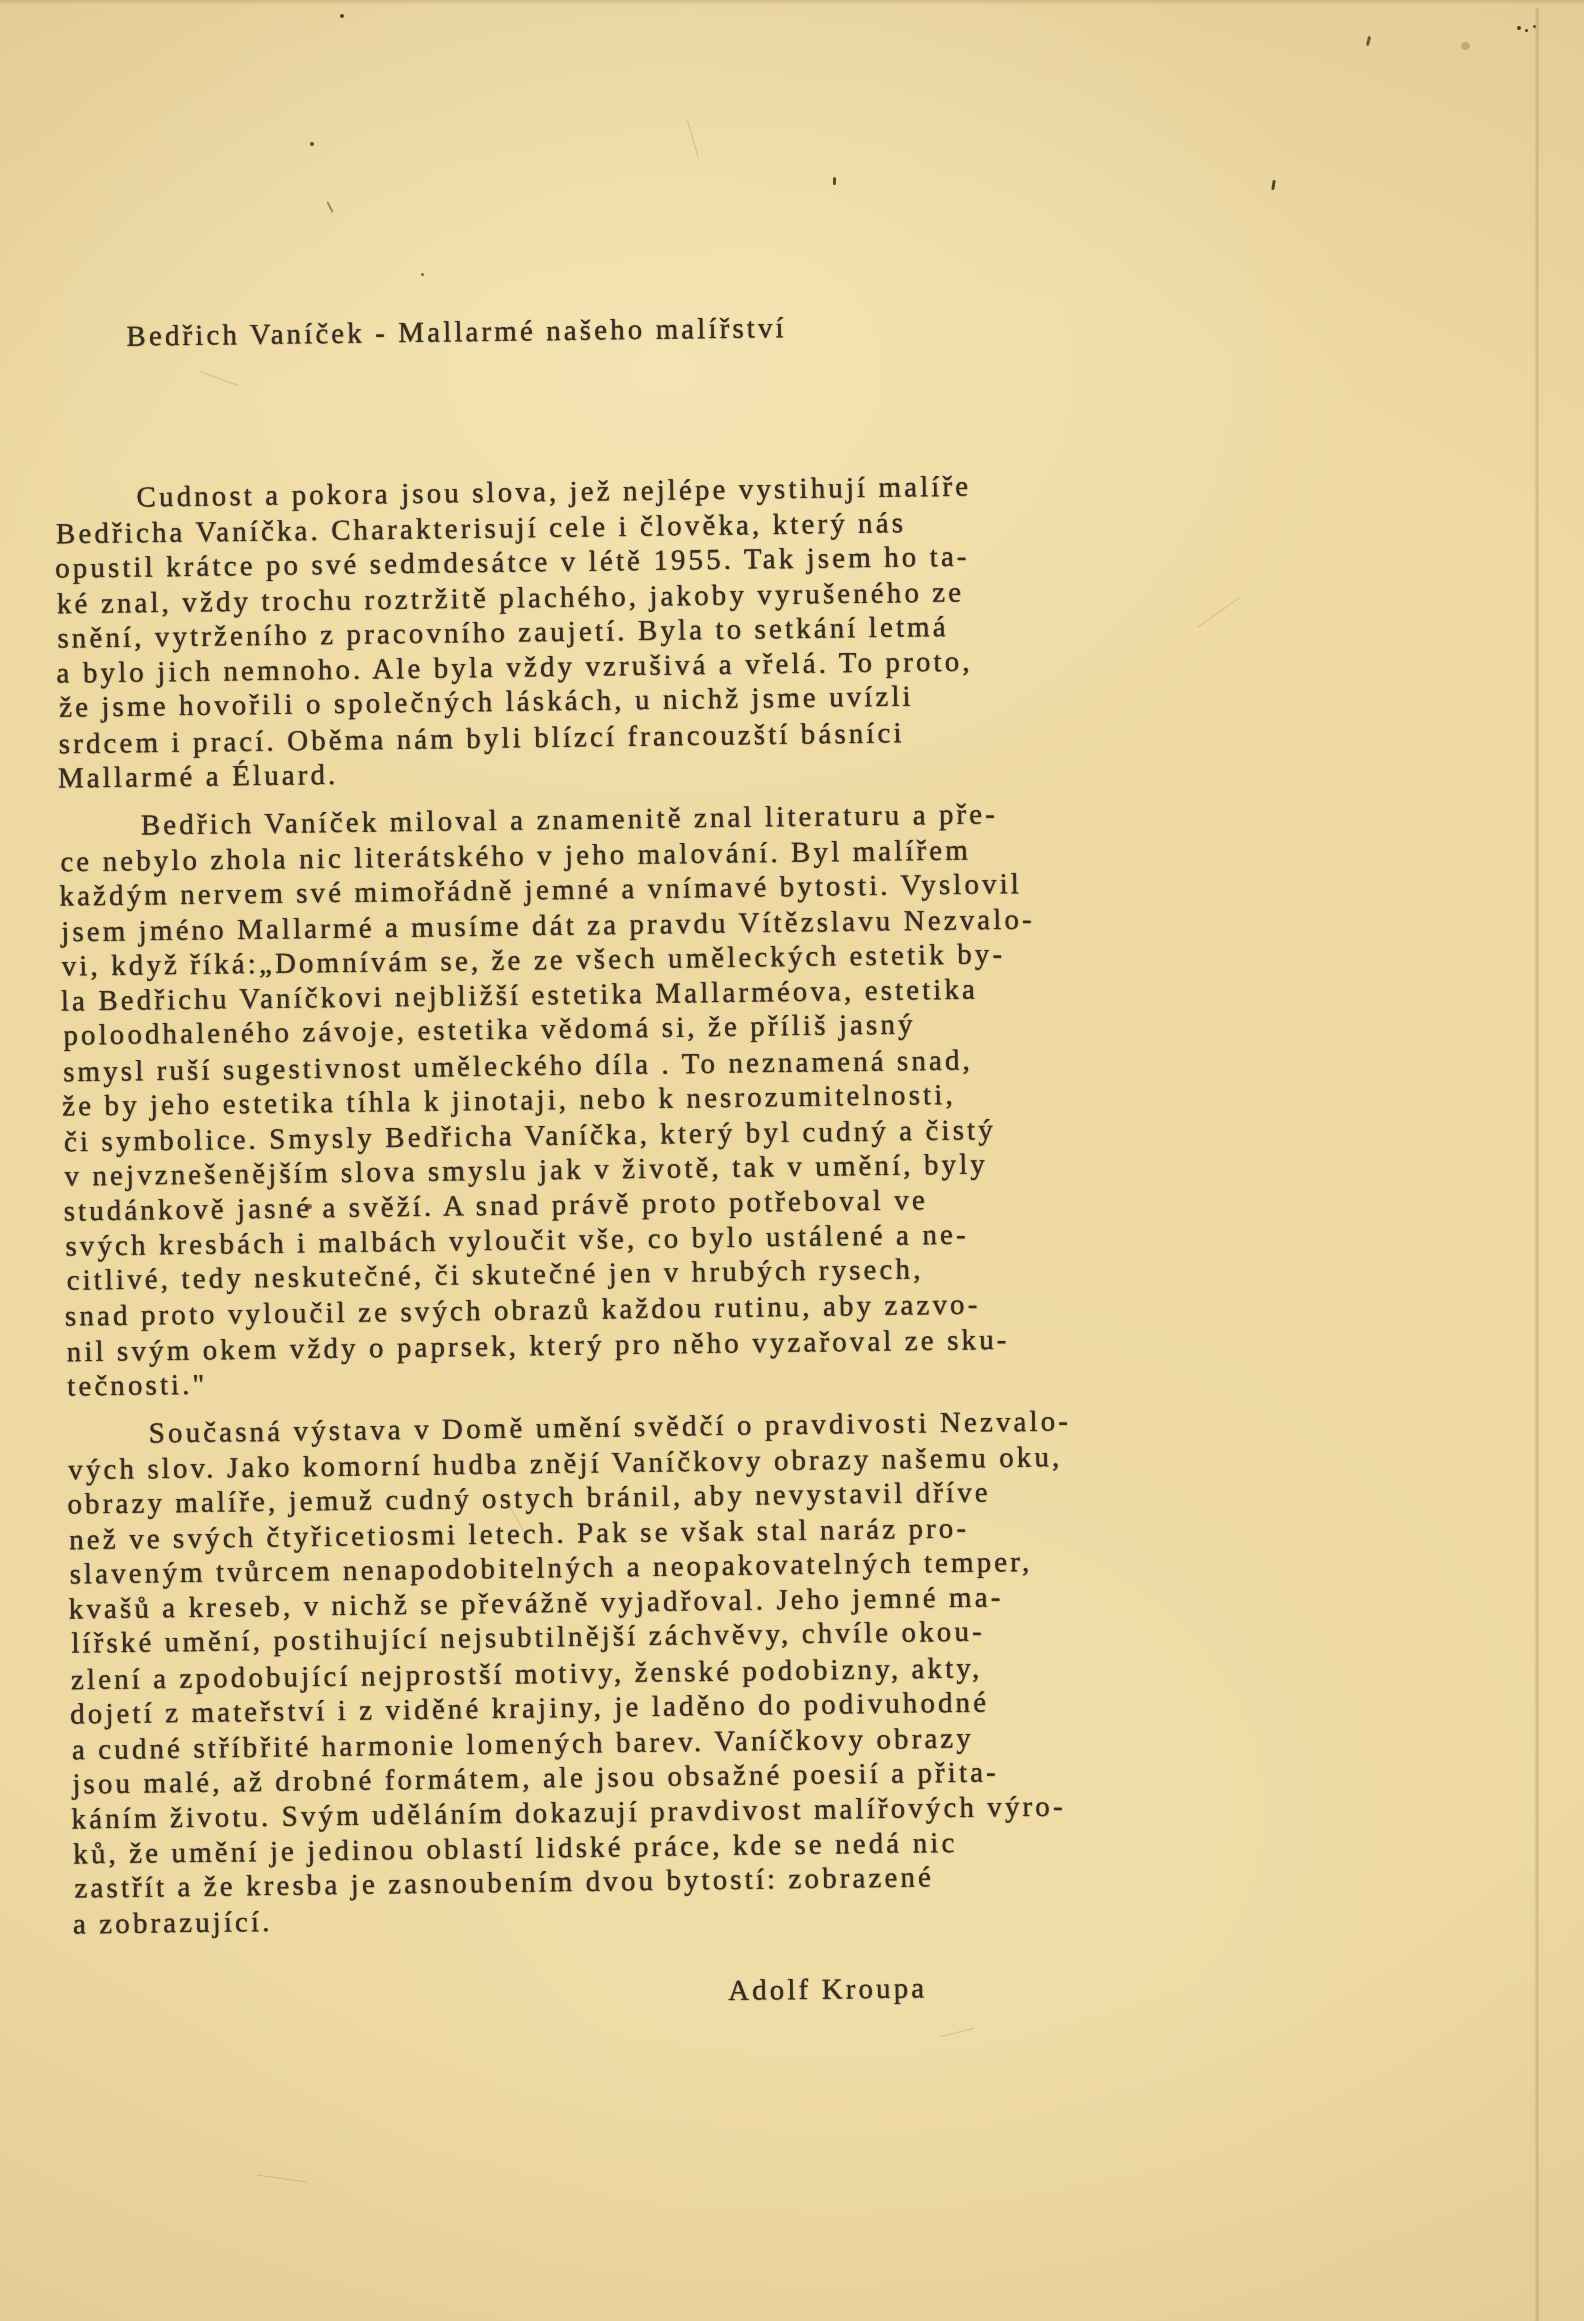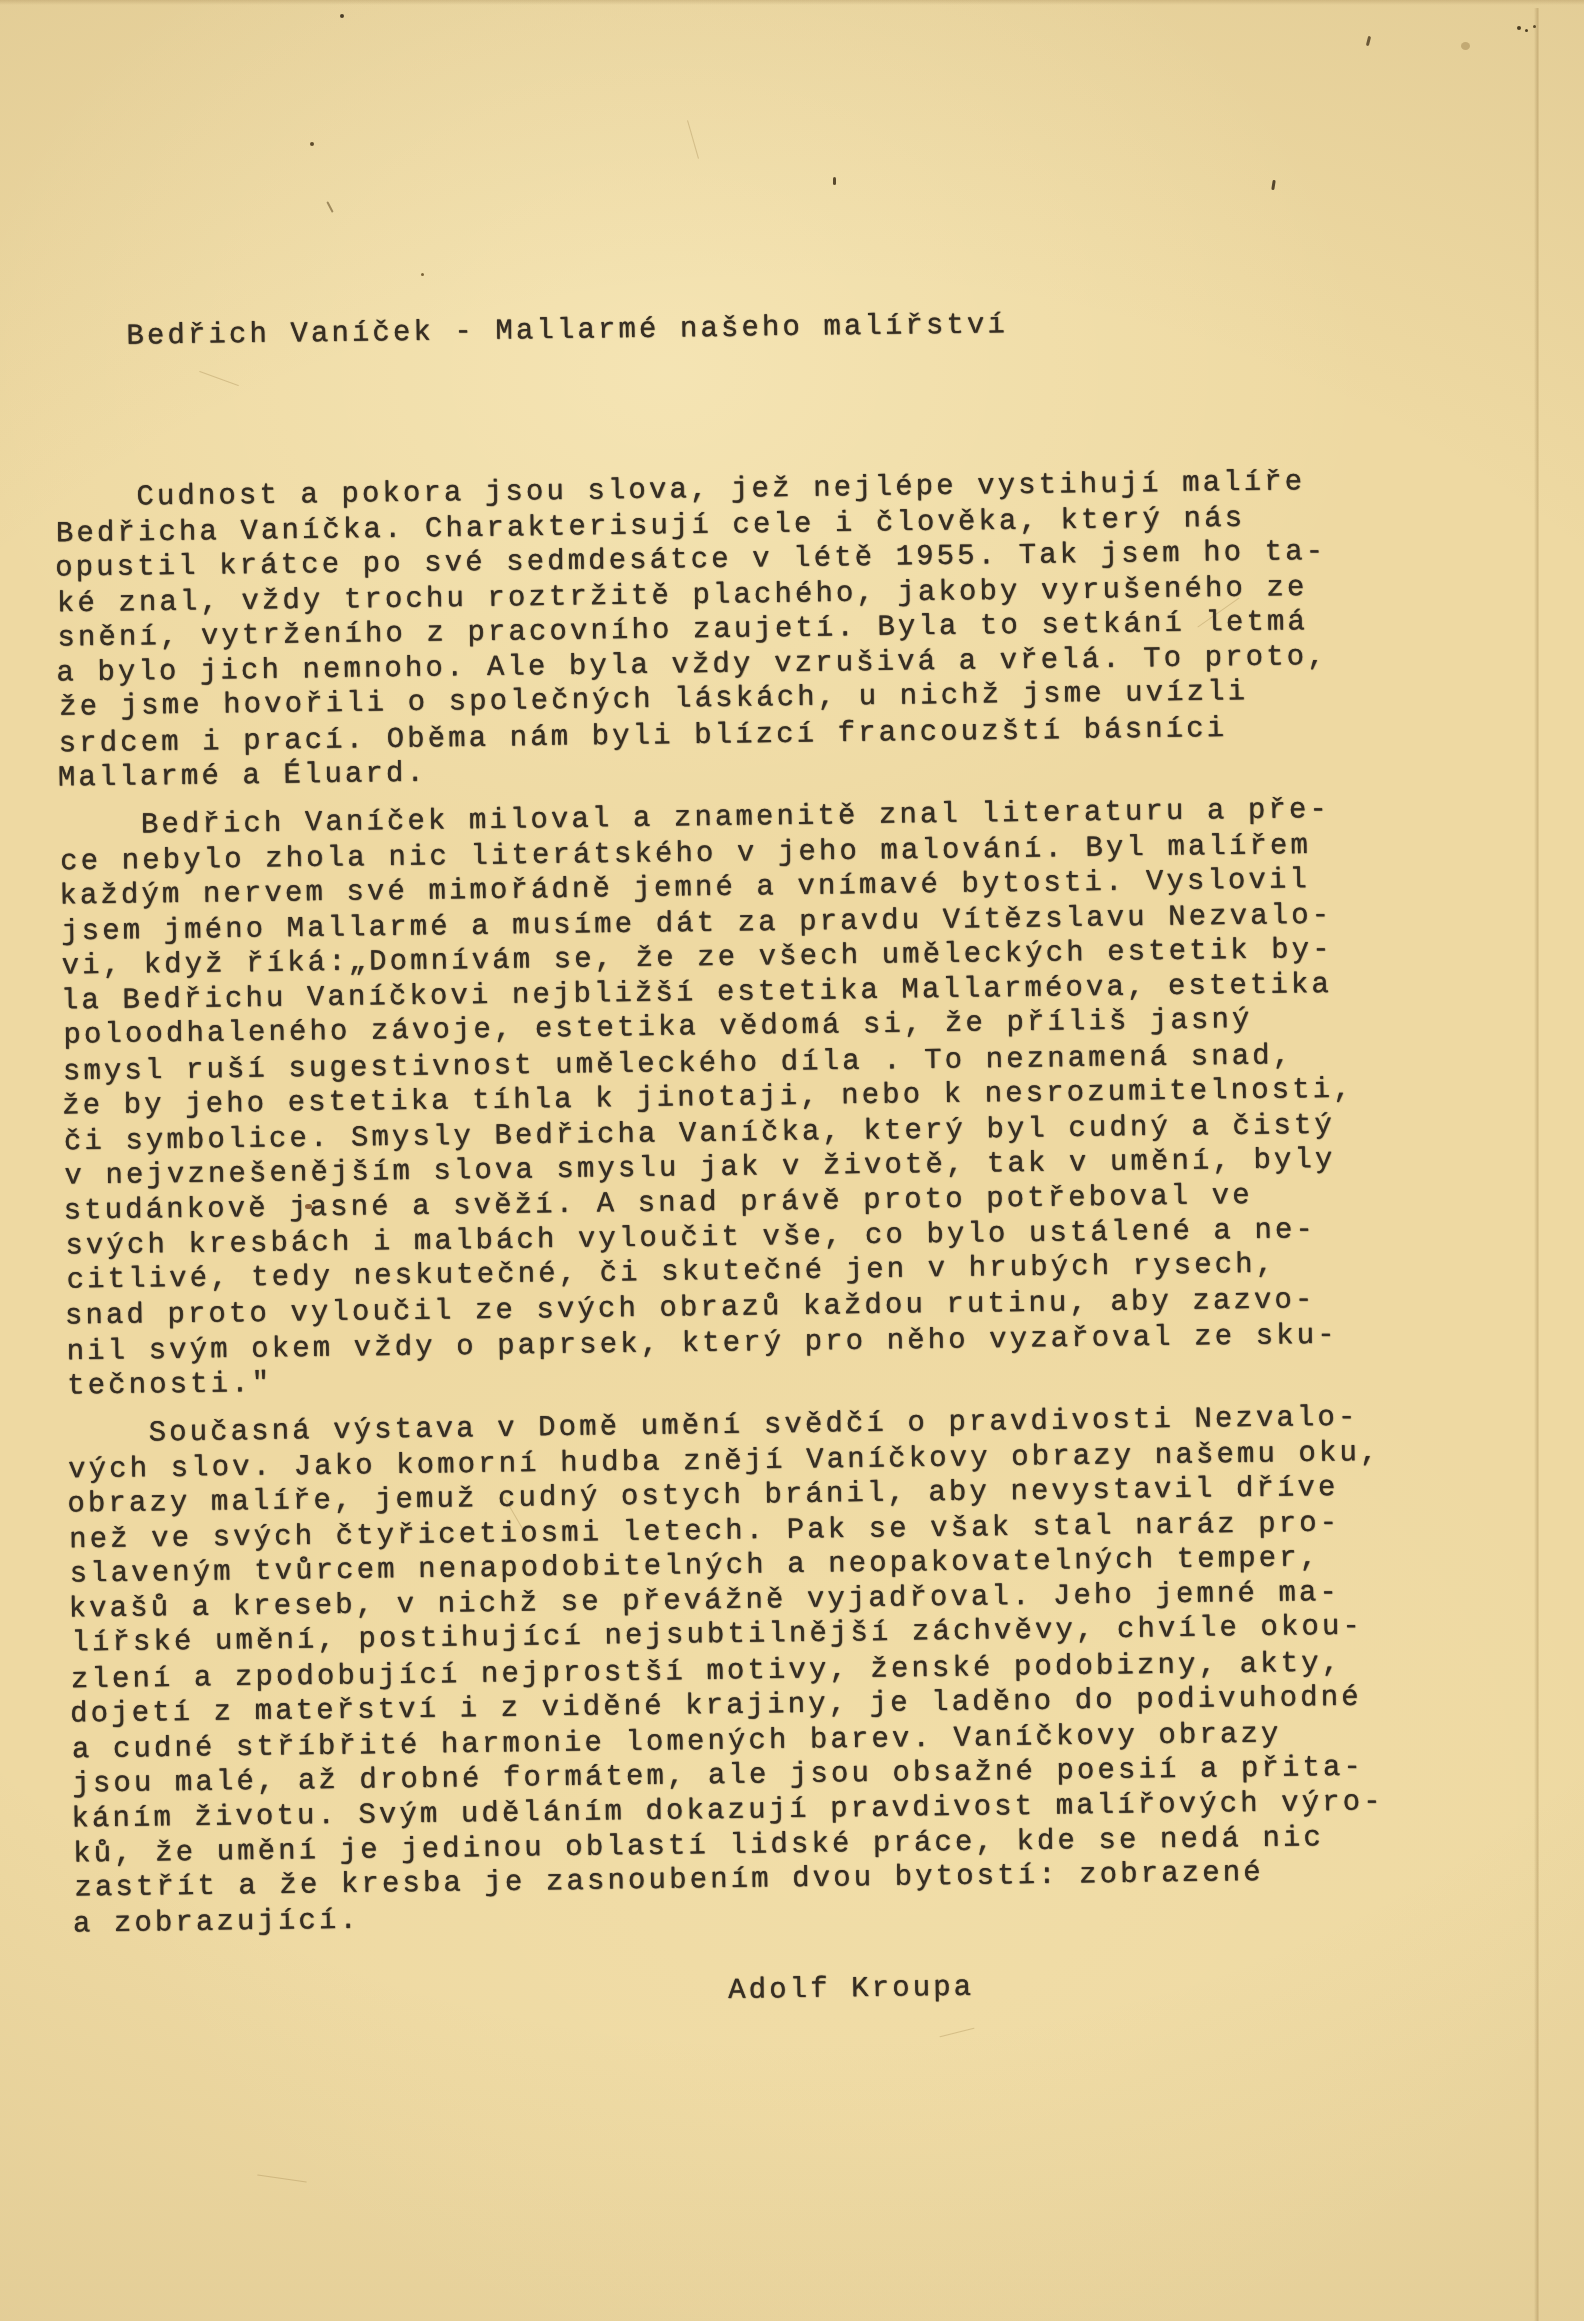--- a/index.html
+++ b/index.html
@@ -8,20 +8,21 @@
     background:#d8c28a;
     font-family:"Liberation Mono","DejaVu Sans Mono",monospace;
   }
   .paper {
     position:absolute; inset:0;
     background:
       radial-gradient(1139px 842px at 42% 16%, rgba(255,246,208,0.38), rgba(255,246,208,0) 62%),
       radial-gradient(1287px 990px at 55% 78%, rgba(255,242,196,0.18), rgba(255,242,196,0) 60%),
       radial-gradient(2079px 1683px at 50% 50%, rgba(0,0,0,0) 52%, rgba(118,88,38,0.16) 100%),
       var(--paper, #eed9a2);
+    font-family: Liberation Serif, serif;
   }
   .edge-top {
     position:absolute; top:0; left:0; right:0; height:5px;
     background:linear-gradient(180deg, rgba(130,98,45,0.22), rgba(130,98,45,0));
   }
   .edge-right {
     position:absolute; top:8px; bottom:0; left:1534px; width:5px;
     background:linear-gradient(90deg, rgba(130,98,45,0) 0%, rgba(130,98,45,0.26) 70%, rgba(160,128,70,0.12) 100%);
   }
   .content {

